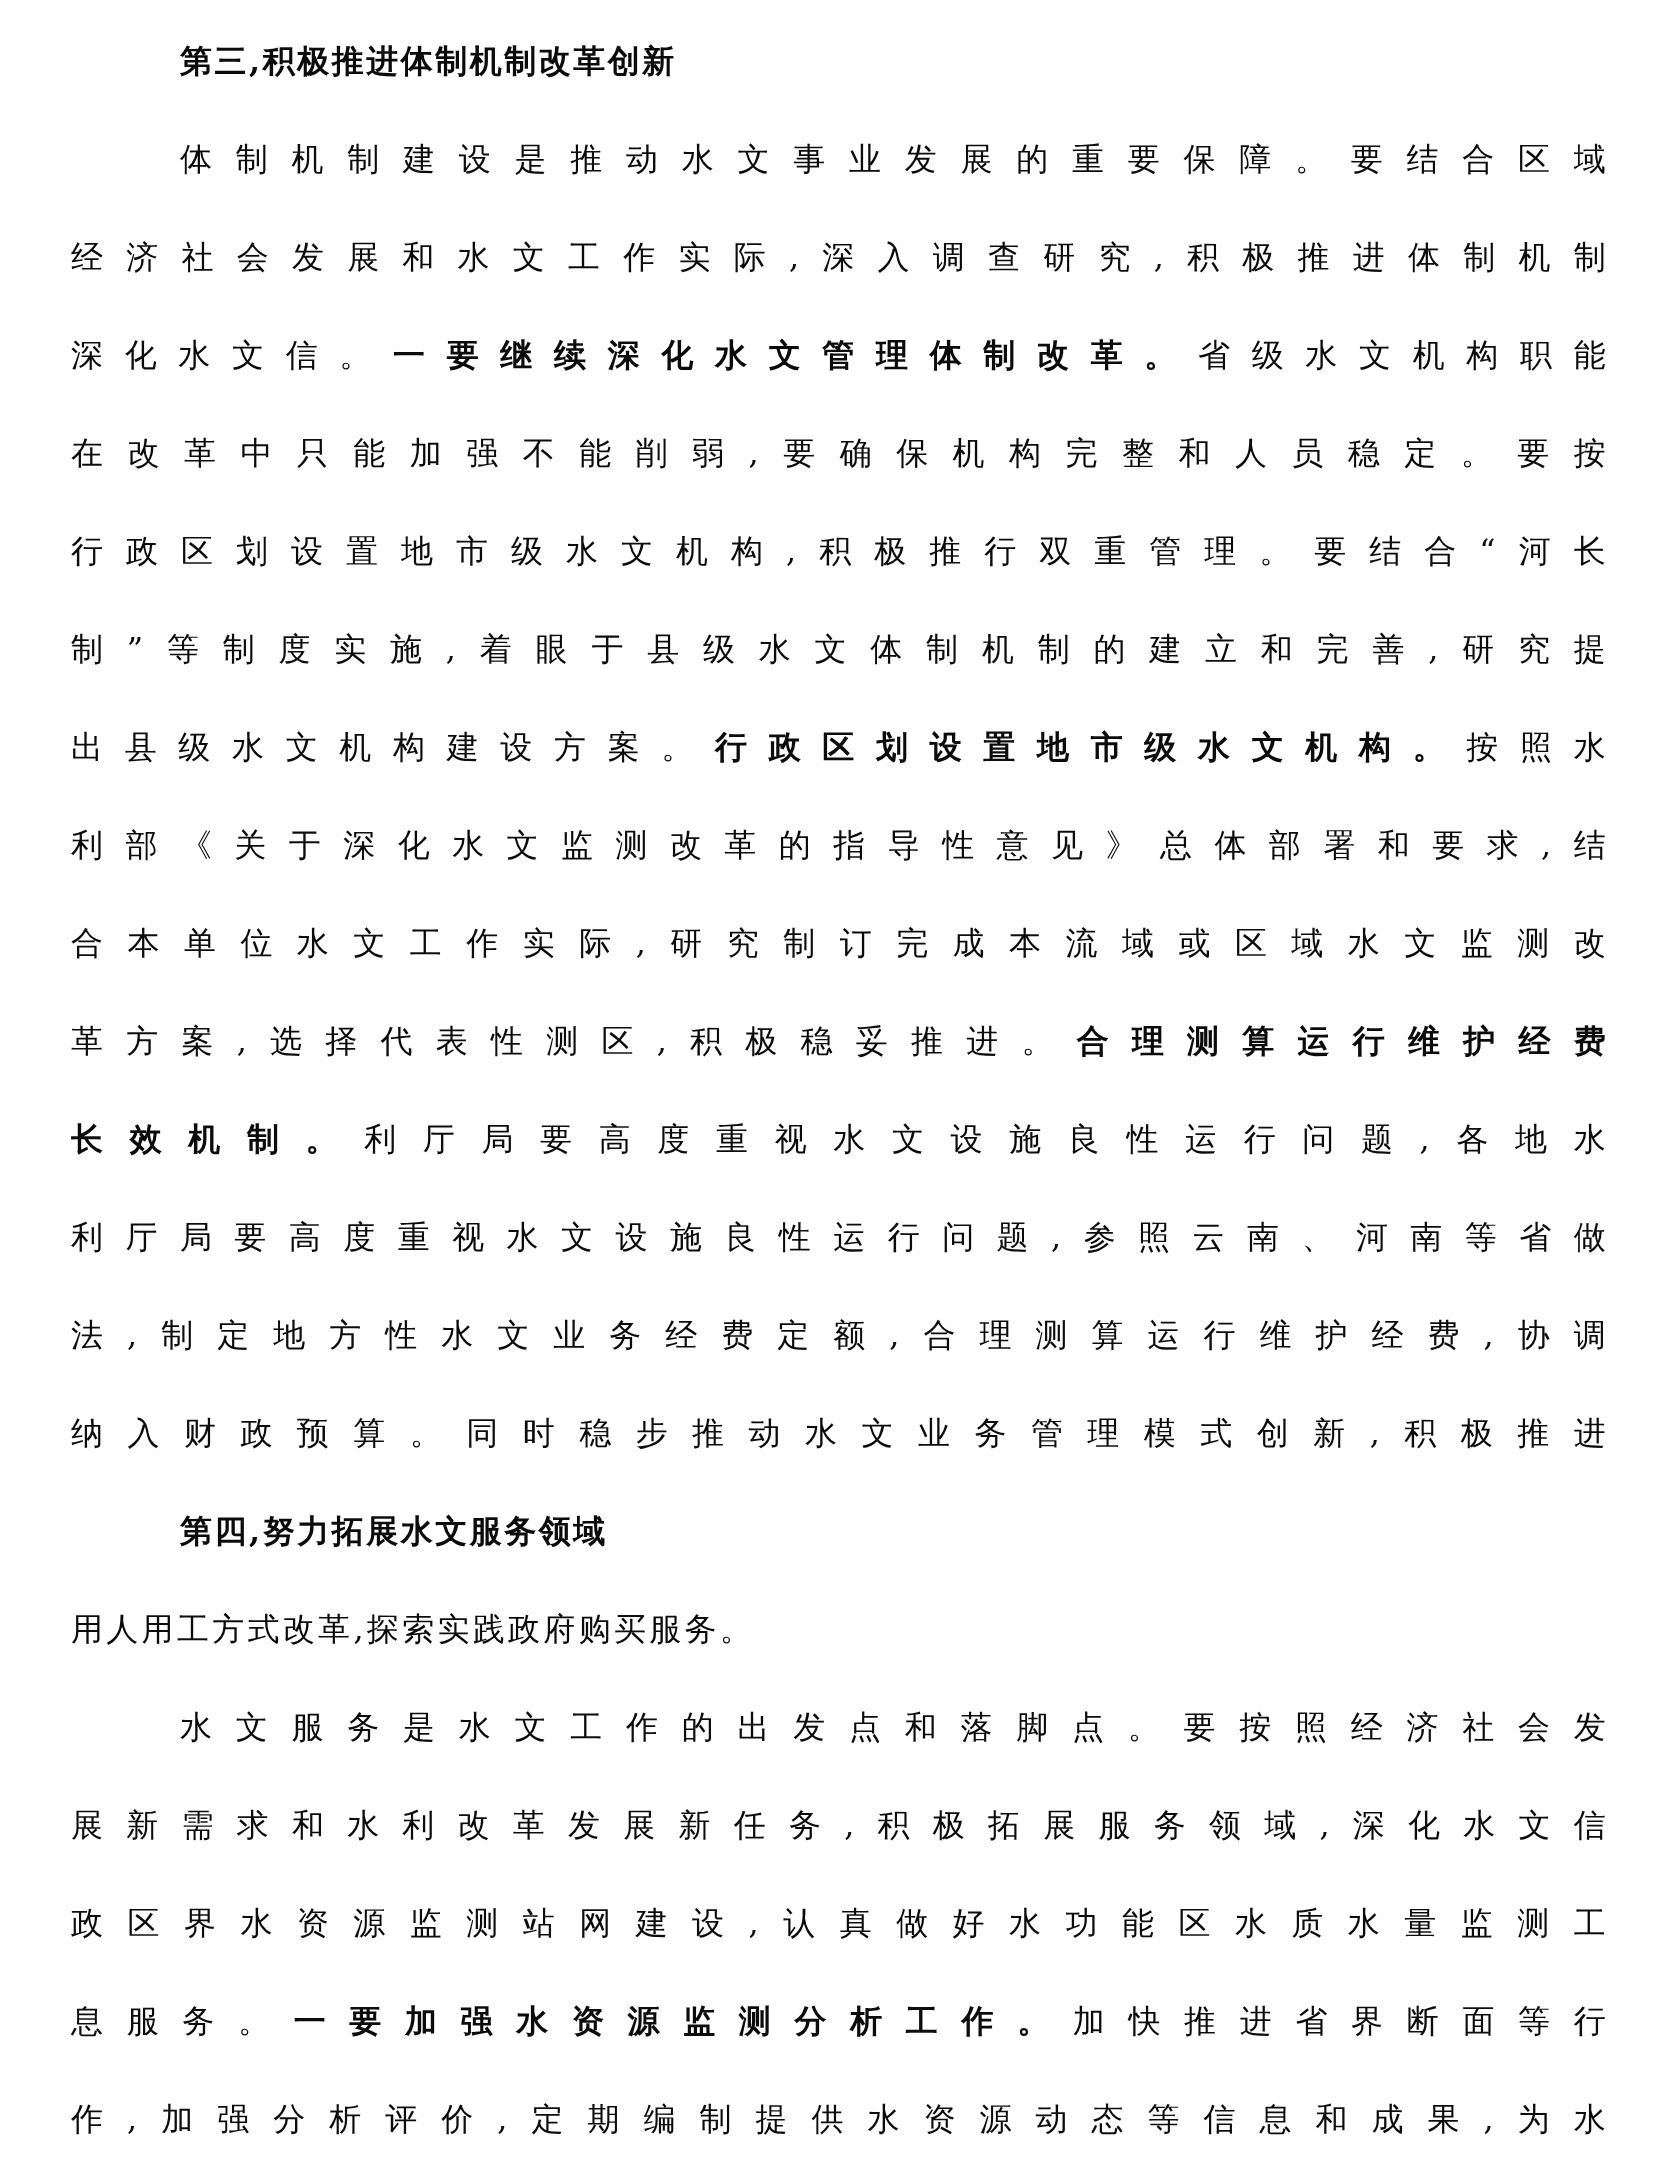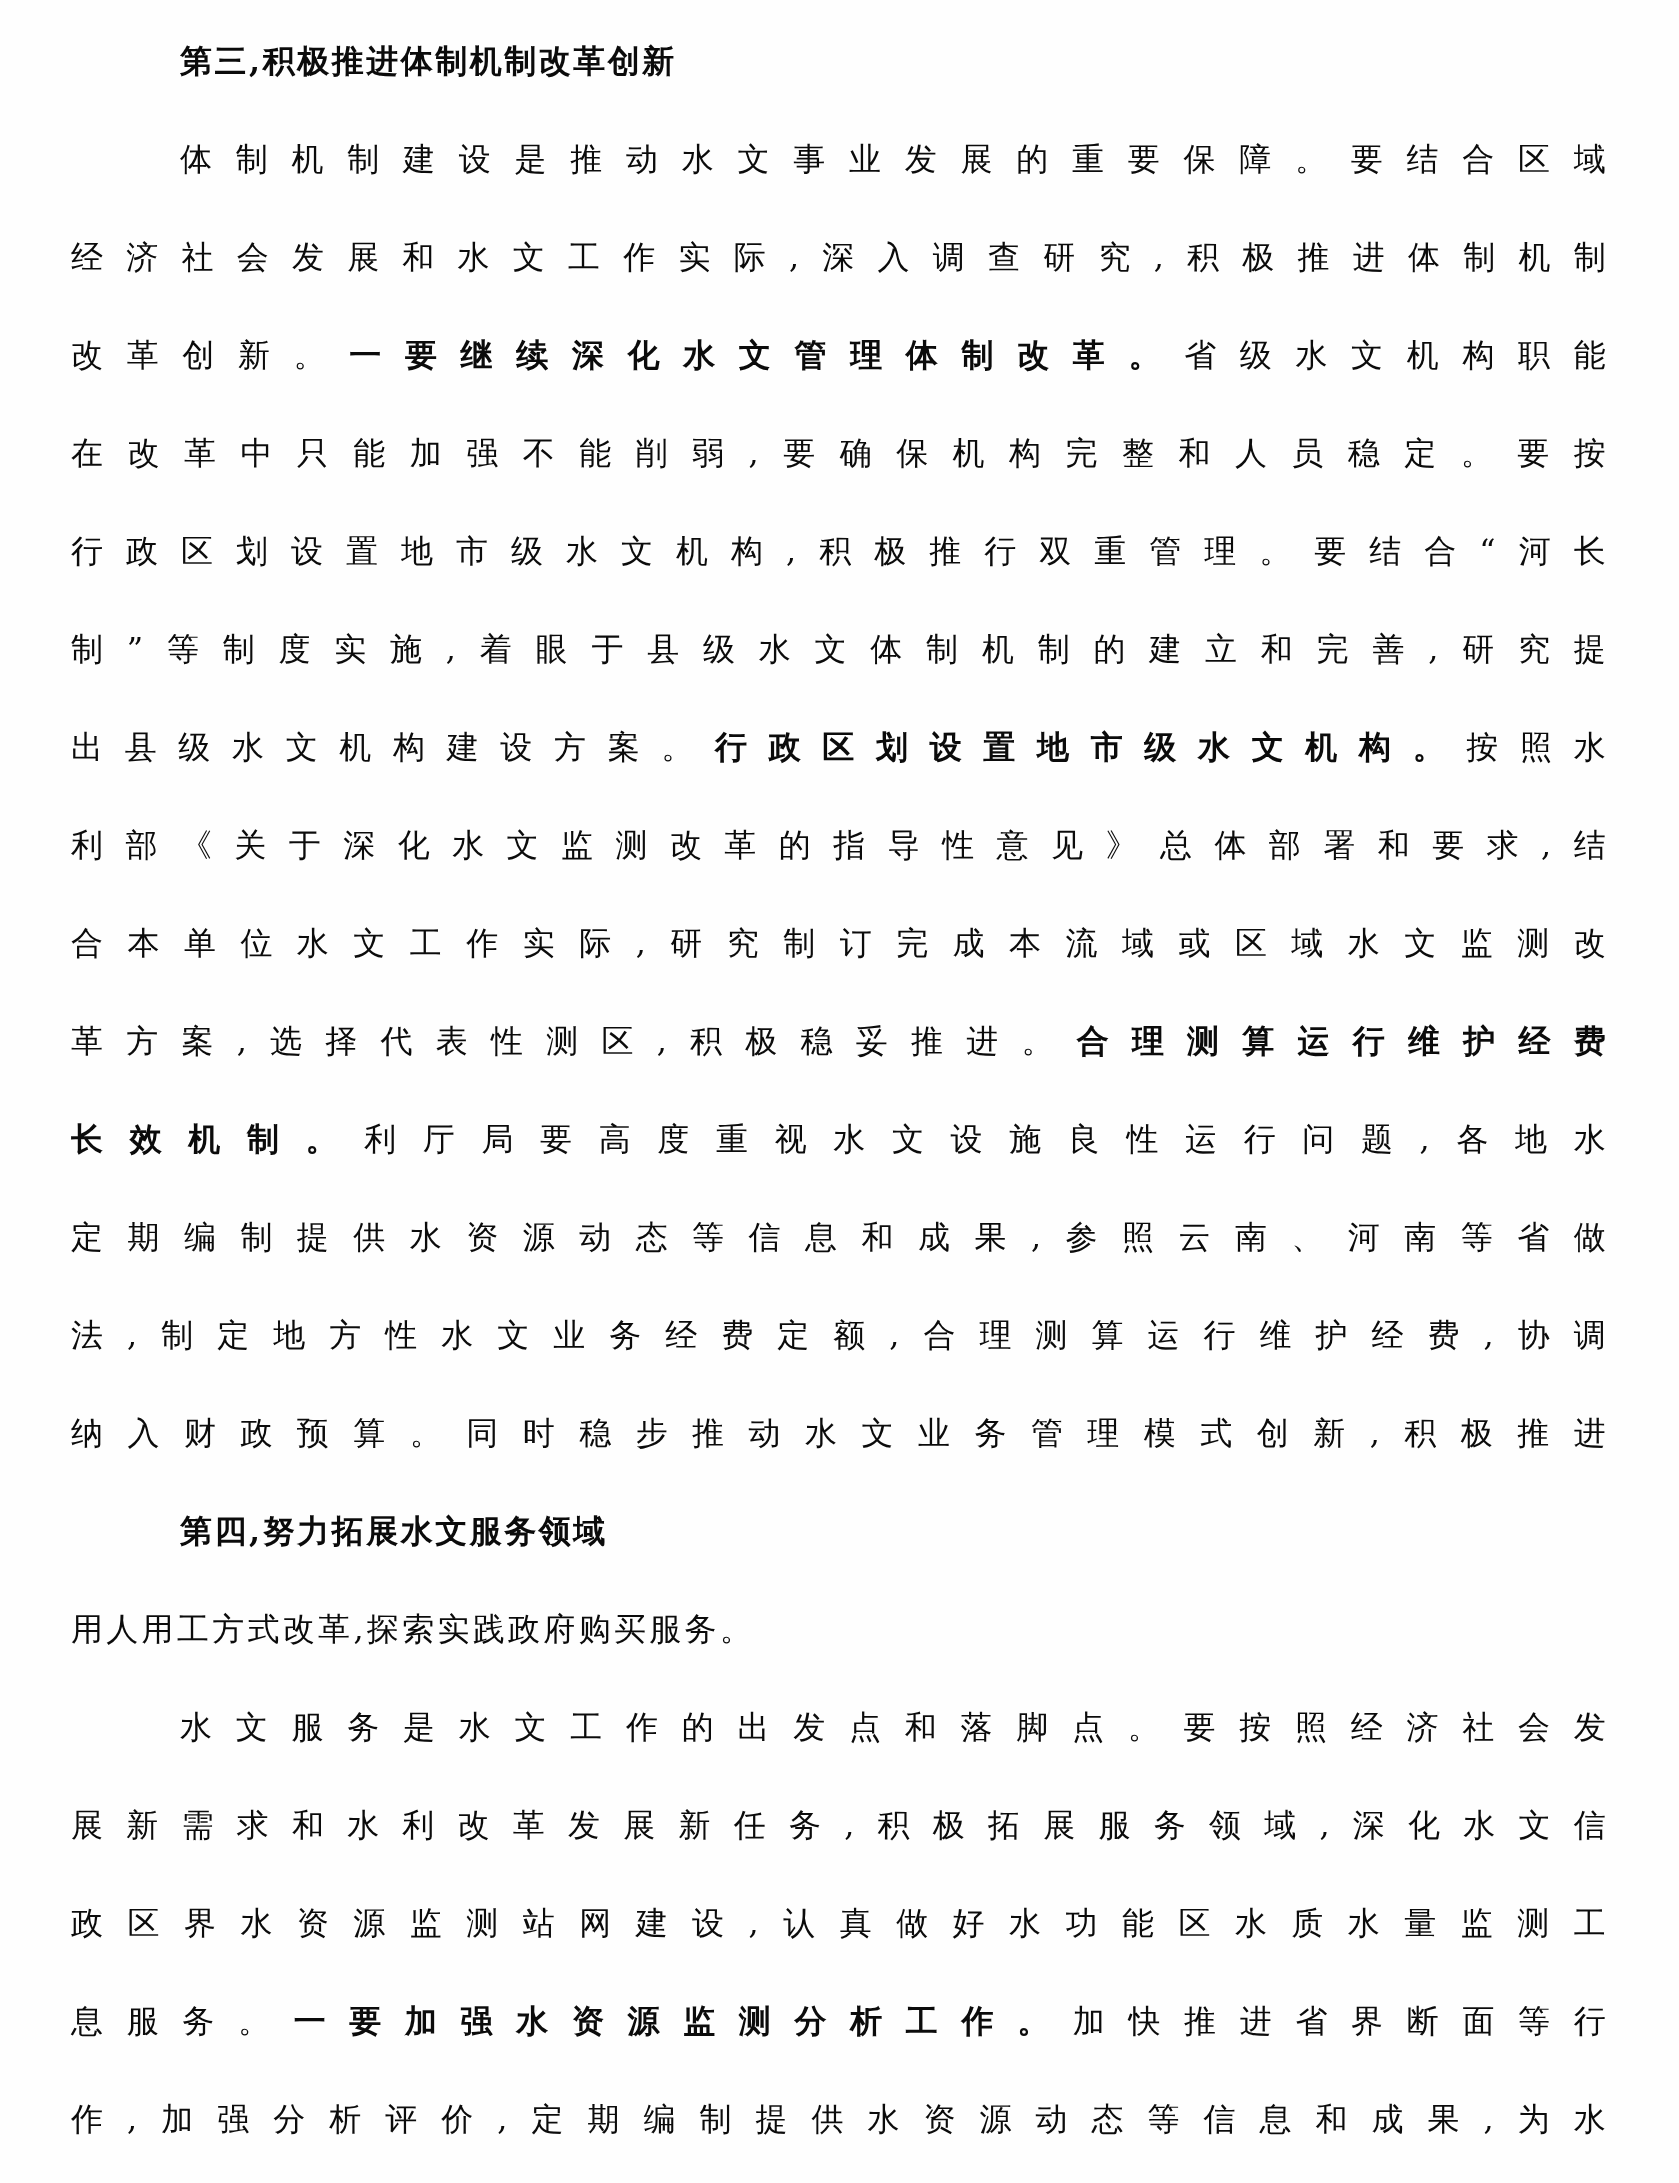--- a/index.html
+++ b/index.html
@@ -61,39 +61,39 @@
 
 <div class="page">
   <div class="textblock">
 
     <div class="line heading"><span class="b">第三,积极推进体制机制改革创新</span></div>
 
     <div class="line indent just"><span>体制机制建设是推动水文事业发展的重要保障。要结合区域</span></div>
 
     <div class="line just"><span>经济社会发展和水文工作实际,深入调查研究,积极推进体制机制</span></div>
 
-    <div class="line just"><span>改革创新。</span><span class="b">一要继续深化水文管理体制改革。</span><span>省级水文机构职能</span></div>
+    <div class="line just"><span>深化水文信。</span><span class="b">一要继续深化水文管理体制改革。</span><span>省级水文机构职能</span></div>
 
     <div class="line just"><span>在改革中只能加强不能削弱,要确保机构完整和人员稳定。要按</span></div>
 
     <div class="line just"><span>行政区划设置地市级水文机构,积极推行双重管理。要结合“河长</span></div>
 
     <div class="line just"><span>制”等制度实施,着眼于县级水文体制机制的建立和完善,研究提</span></div>
 
     <div class="line just"><span>出县级水文机构建设方案。</span><span class="b">行政区划设置地市级水文机构。</span><span>按照水</span></div>
 
     <div class="line just"><span>利部《关于深化水文监测改革的指导性意见》总体部署和要求,结</span></div>
 
     <div class="line just"><span>合本单位水文工作实际,研究制订完成本流域或区域水文监测改</span></div>
 
     <div class="line just"><span>革方案,选择代表性测区,积极稳妥推进。</span><span class="b">合理测算运行维护经费</span></div>
 
     <div class="line just"><span class="b">长效机制。</span><span>利厅局要高度重视水文设施良性运行问题,各地水</span></div>
 
-    <div class="line just"><span>定期编制提供水资源动态等信息和成果,参照云南、河南等省做</span></div>
+    <div class="line just"><span>利厅局要高度重视水文设施良性运行问题,参照云南、河南等省做</span></div>
 
     <div class="line just"><span>法,制定地方性水文业务经费定额,合理测算运行维护经费,协调</span></div>
 
     <div class="line just"><span>纳入财政预算。同时稳步推动水文业务管理模式创新,积极推进</span></div>
 
     <div class="line heading"><span class="b">第四,努力拓展水文服务领域</span></div>
 
     <div class="line end"><span>用人用工方式改革,探索实践政府购买服务。</span></div>
 
     <div class="line indent just"><span>水文服务是水文工作的出发点和落脚点。要按照经济社会发</span></div>

